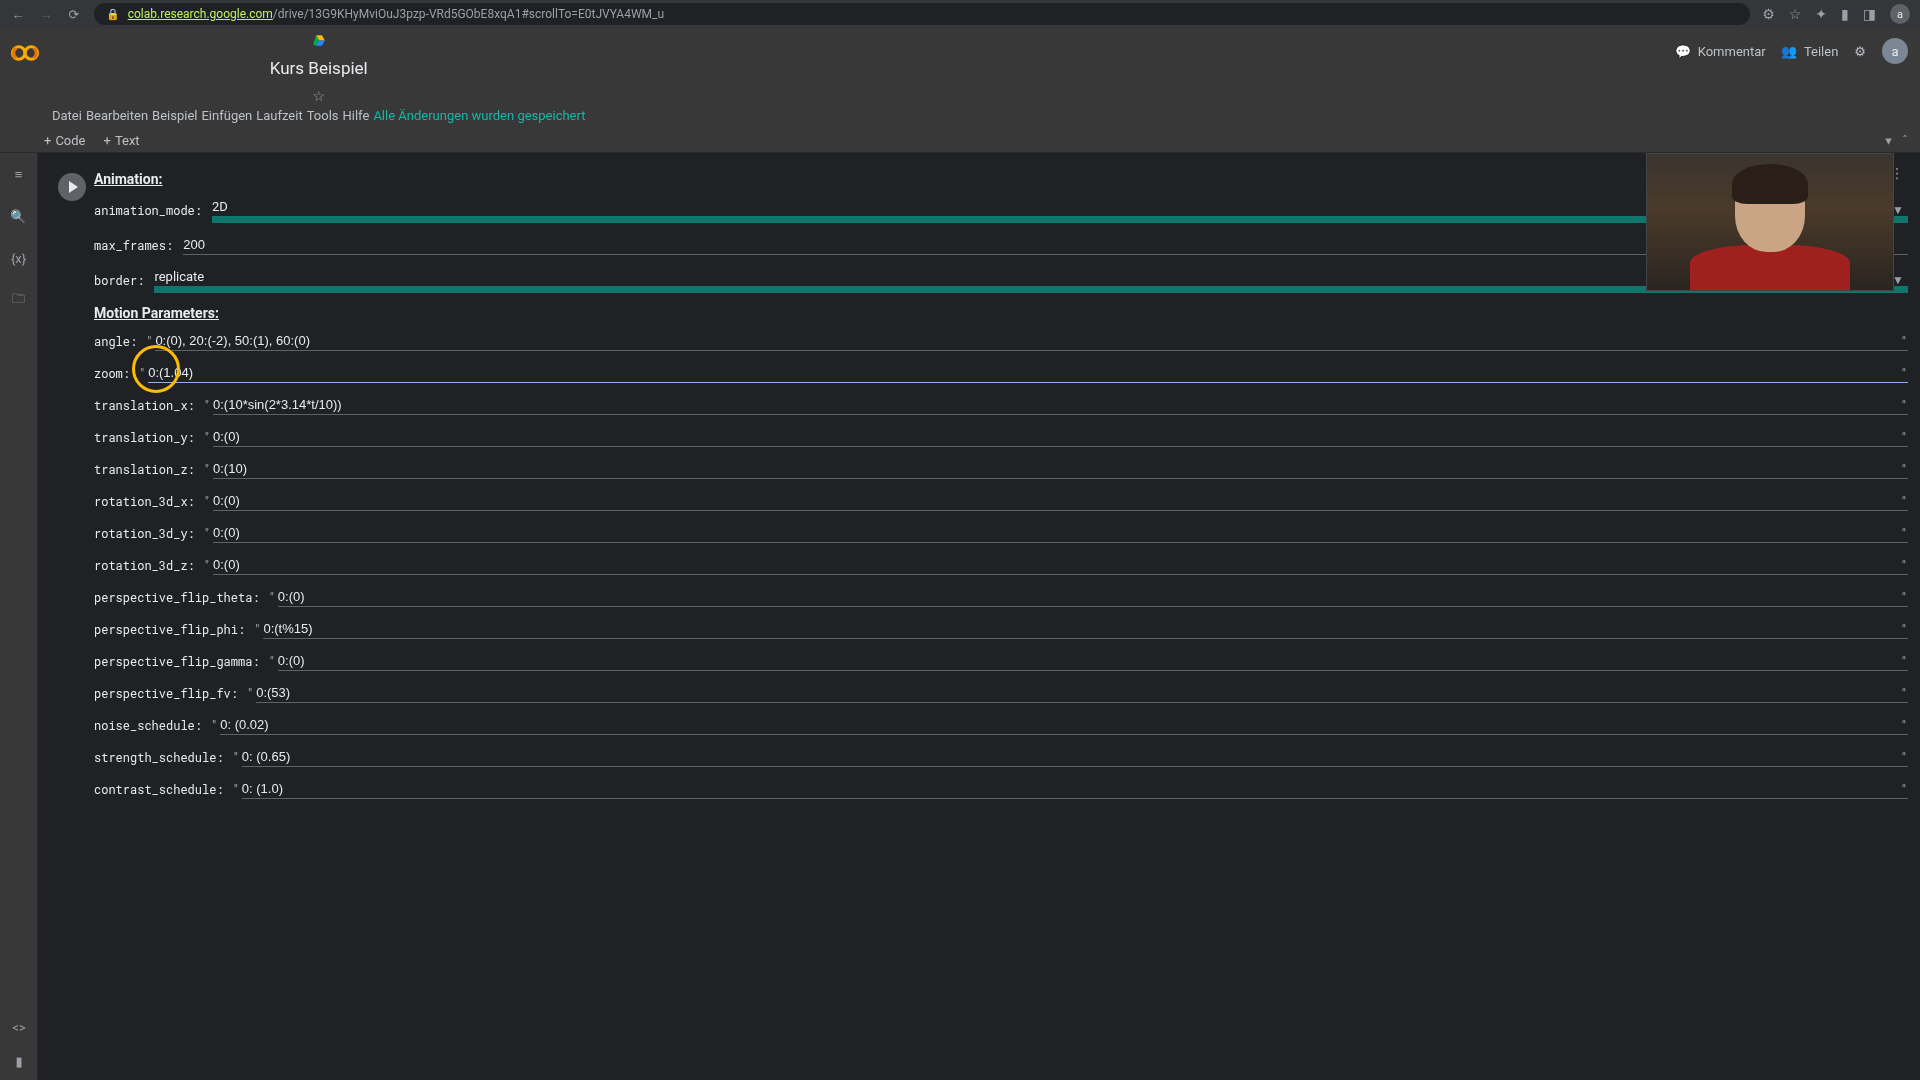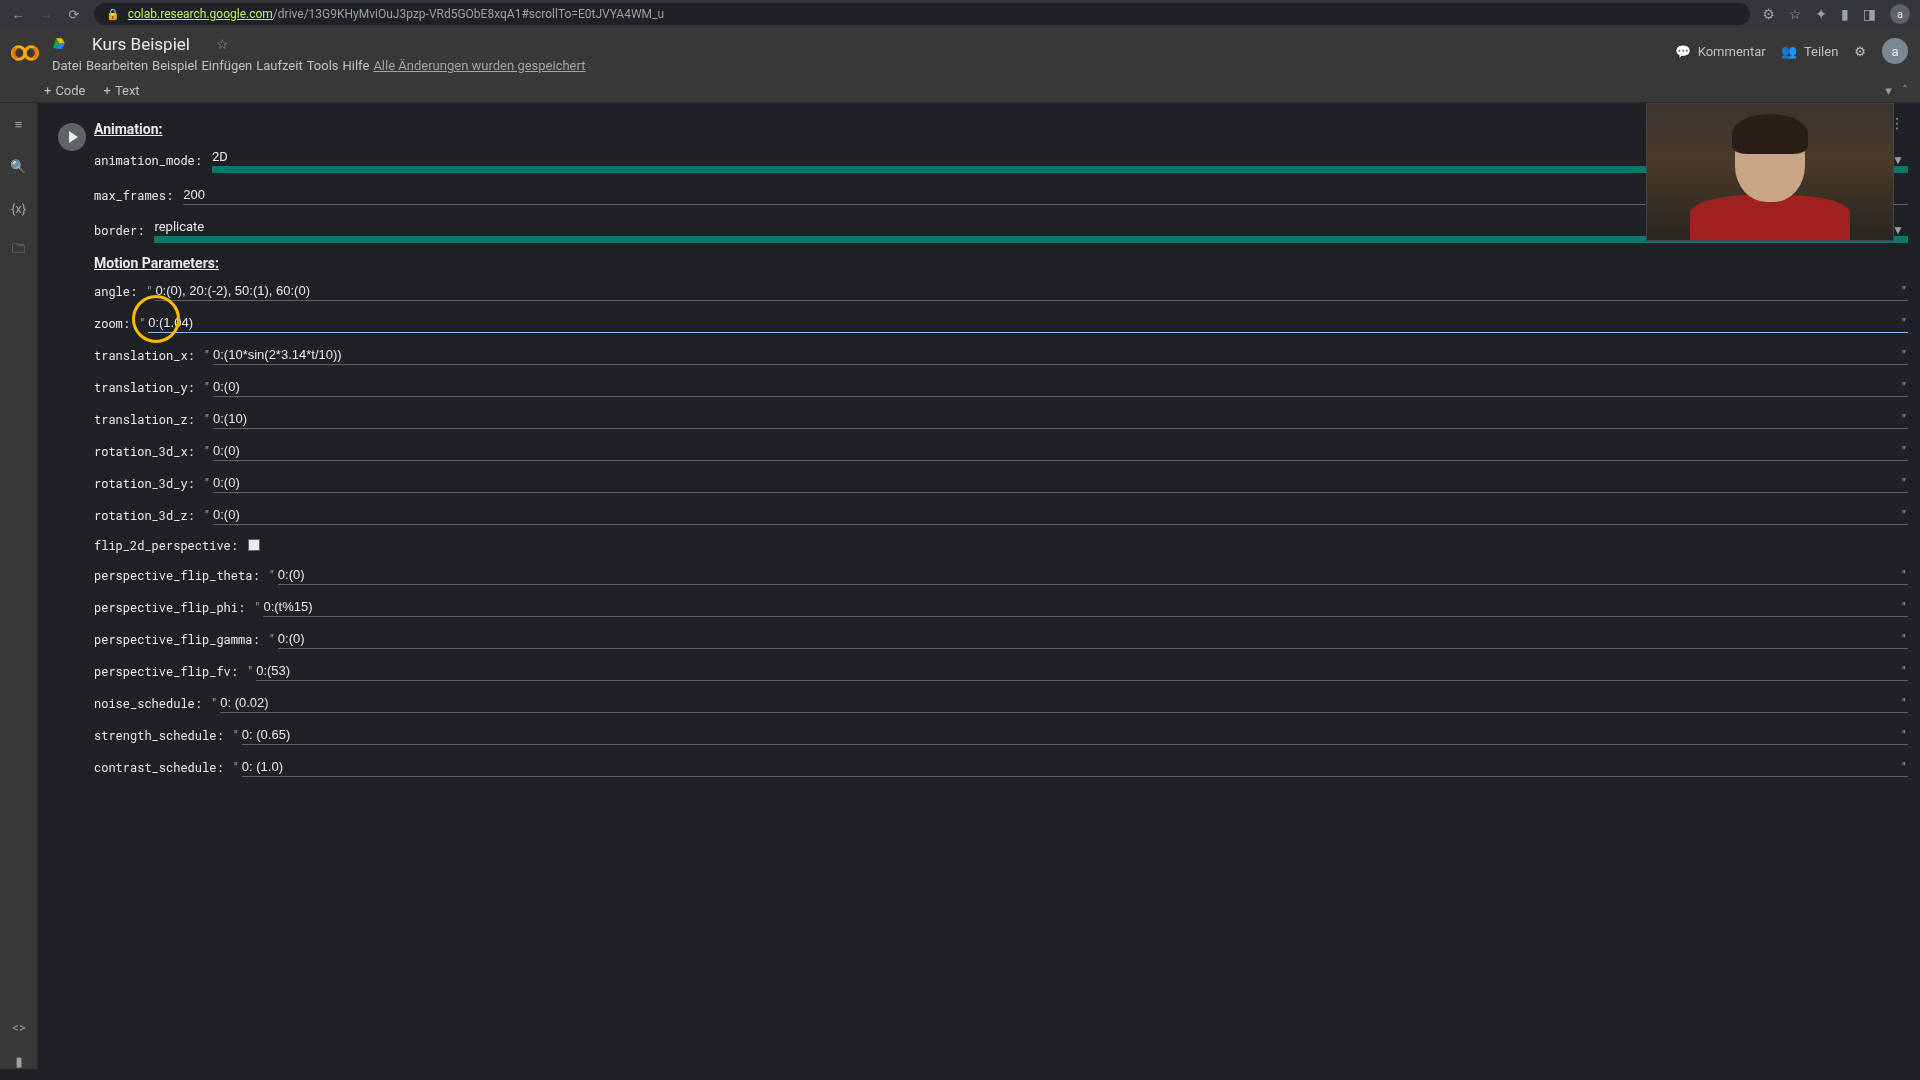--- a/index.html
+++ b/index.html
@@ -14,26 +14,26 @@
 .url-text { color: #9aa0a6; }
 .url-text .domain { color: #bef264; text-decoration: underline; }
 .right-icons { display: flex; gap: 14px; align-items: center; }
 .right-icons .ic { color: #9aa0a6; font-size: 14px; }
 .avatar-circle { width: 20px; height: 20px; border-radius: 50%; background: #5f6368; display: flex; align-items: center; justify-content: center; font-size: 11px; color: #e8eaed; }
 
 
 .colab-header { background: #383838; display: flex; align-items: flex-start; padding: 6px 10px 0 10px; position: relative; }
 .colab-logo { width: 30px; height: 30px; margin-right: 12px; margin-top: 4px; }
 .colab-logo svg { width: 30px; height: 30px; }
-.title-row { display: flex; align-items: center; gap: 26px; }
+.title-row { display: flex; align-items: center; gap: 10px; flex-direction: column; }
 .drive-icon { width: 14px; height: 14px; }
 .doc-title { font-size: 17px; color: #e8eaed; font-weight: 400; }
 .star-icon { color: #9aa0a6; font-size: 14px; }
 .menu-row { display: flex; gap: 4px; margin-top: 4px; font-size: 13px; color: #bdc1c6; padding-bottom: 6px; }
-.menu-row .saved { color: #a3a3a3; text-decoration: underline; }
+.menu-row .saved { color: #14b8a6; }
 .header-right { position: absolute; right: 12px; top: 10px; display: flex; align-items: center; gap: 16px; }
 .header-btn { display: flex; align-items: center; gap: 6px; color: #bdc1c6; font-size: 13px; }
 .gear { color: #bdc1c6; }
 .avatar-big { width: 26px; height: 26px; border-radius: 50%; background: #7b8794; display: flex; align-items: center; justify-content: center; font-size: 13px; }
 
 
 .toolbar { background: #383838; border-bottom: 1px solid #2a2a2a; display: flex; align-items: center; padding: 4px 12px 4px 44px; gap: 18px; }
 .tb-btn { display: flex; align-items: center; gap: 4px; color: #bdc1c6; font-size: 13px; }
 .toolbar-right { margin-left: auto; display: flex; gap: 10px; align-items: center; color: #9aa0a6; }
 
@@ -255,24 +255,20 @@
           <span class="end-quote">"</span>
         </div>
 
         <div class="form-row">
           <span class="form-label">rotation_3d_z:</span>
           <span class="quote">"</span>
           <input class="form-input" value="0:(0)" style="">
           <span class="end-quote">"</span>
         </div>
 
-        <div class="form-row">
-          <span class="form-label">flip_2d_perspective:</span>
-          <div class="checkbox"></div>
-        </div>
 
         <div class="form-row">
           <span class="form-label">perspective_flip_theta:</span>
           <span class="quote">"</span>
           <input class="form-input" value="0:(0)" style="">
           <span class="end-quote">"</span>
         </div>
 
         <div class="form-row">
           <span class="form-label">perspective_flip_phi:</span>

